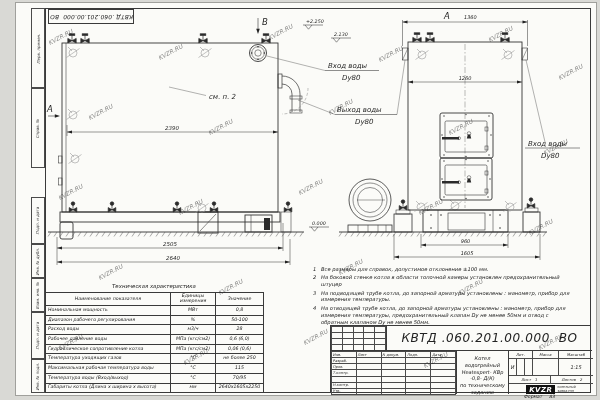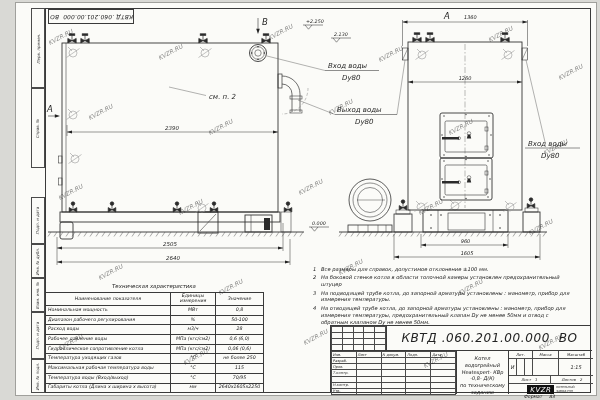--- a/index.html
+++ b/index.html
@@ -39,21 +39,21 @@
   .tb-right { left:177px; top:24px; width:84px; height:44px; border-top:1px solid #3a3a3a; border-left:1px solid #3a3a3a; }
   .tb-right .row1 { position:absolute; left:0; top:0; width:84px; height:8px; display:flex; }
   .tb-right .row1 span { border-right:0.7px solid #4a4a4a; border-bottom:0.7px solid #4a4a4a; font-size:3.8px; font-style:italic; text-align:center; line-height:8px; }
   .lit { width:24px; } .mas { width:26px; } .msh { width:34px; border-right:none !important; }
   .tb-right .row2 { position:absolute; left:0; top:8px; width:84px; height:16px; display:flex; }
   .tb-right .row2 .seg { border-right:0.7px solid #4a4a4a; font-size:5px; font-style:italic; display:flex; align-items:center; justify-content:center; }
   .tb-right .row3 { position:absolute; left:0; top:24px; width:84px; height:8px; display:flex; border-top:0.7px solid #4a4a4a; font-size:3.8px; font-style:italic; }
   .tb-right .row3 div { width:42px; display:flex; align-items:center; justify-content:center; gap:4px; }
   .tb-right .row3 div:first-child { border-right:0.7px solid #4a4a4a; }
   .tb-right .row4 { position:absolute; left:0; top:32px; width:84px; height:12px; border-top:0.7px solid #4a4a4a; display:flex; align-items:center; justify-content:center; gap:2px; }
-  .logo-box { background:#101010; color:#fff; font-weight:normal; font-style:italic; font-size:7px; padding:0.5px 3px; letter-spacing:0.5px; }
+  .logo-box { background:#101010; color:#fff; font-weight:bold; font-style:italic; font-size:7px; padding:0.5px 3px; letter-spacing:0.5px; }
   .logo-cap { font-size:2.8px; line-height:1.2; color:#222; }
   .fmt { left:524px; top:393.5px; font-size:4.5px; font-style:italic; display:flex; gap:7px; }
   .wm { left:0; top:0; pointer-events:none; z-index:60; }
 </style>
 </head>
 <body>
 
 <div class="abs paper"></div>
 <div class="abs frame"></div>
 

